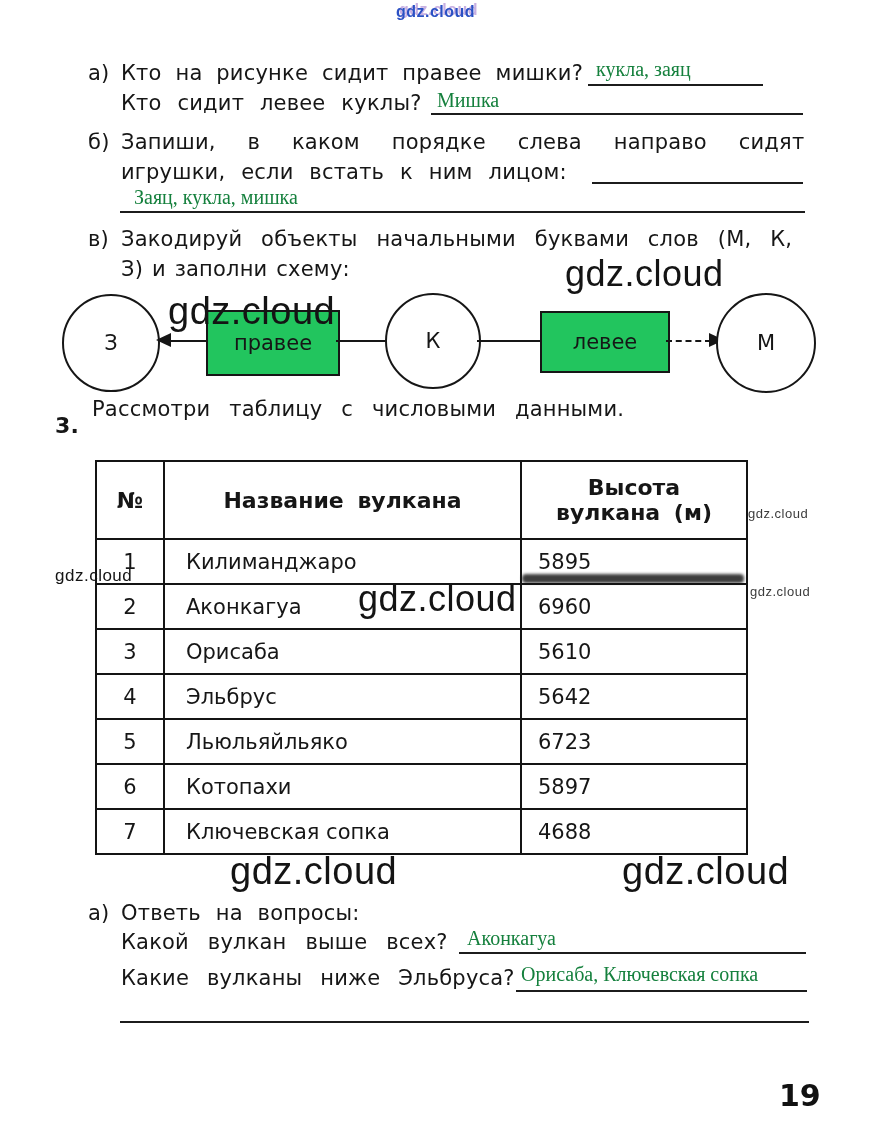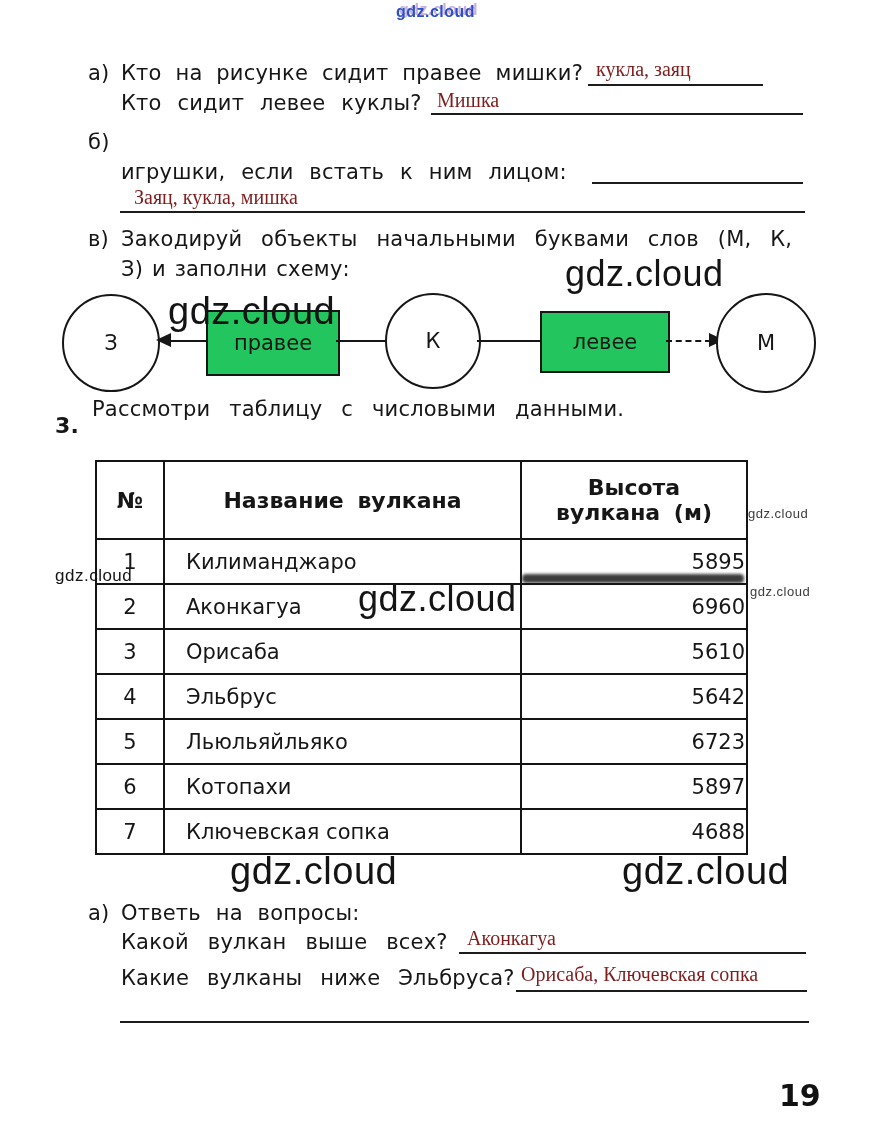--- a/index.html
+++ b/index.html
@@ -7,21 +7,21 @@
     position:relative; width:871px; height:1148px; background:#ffffff;
     font-family:"DejaVu Sans", sans-serif; color:#161616; overflow:hidden;border-radius:6px;
   }
   .abs { position:absolute; }
   .printed {
     font-family:"DejaVu Sans", sans-serif; font-size:21px; line-height:23px;
     color:#161616; white-space:nowrap; letter-spacing:0.2px;
   }
   .hand {
     font-family:"Liberation Serif", serif; font-size:20px; line-height:22px;
-    color:#7f1d1d; white-space:nowrap;
+    color:#15803d; white-space:nowrap;
   }
   .rule { height:0; border-bottom:2.5px solid #1c1c1c; }
   .wm { font-family:"Liberation Sans", sans-serif; color:#141414; white-space:nowrap; letter-spacing:0.5px; }
   .wm-top {
     font-size:16px; font-weight:bold; color:#2b50c4;
     text-shadow: 3px -2px 0 rgba(130,80,190,0.45);
   }
   .wm-big { font-size:36px; }
   .wm-small { font-size:13px; color:#3c3c3c; }
   .circle {
@@ -47,21 +47,21 @@
   }
   table.vt {
     border-collapse:collapse; table-layout:fixed; width:651px;
     font-size:21px; color:#161616; background:#fff;
   }
   table.vt th, table.vt td { border:2.5px solid #141414; }
   table.vt th { height:74px; font-size:22px; font-weight:bold; text-align:center; vertical-align:middle; word-spacing:6px; }
   table.vt td { height:41px; vertical-align:middle; }
   td.c-num { text-align:center; }
   td.c-name { text-align:left; padding-left:21px; }
-  td.c-height { text-align:right;padding-left:16px; }
+  td.c-height { text-align:left;padding-left:16px; }
   .smudge {
     background:#121212; opacity:0.82; border-radius:4px; filter:blur(1.5px);
   }
   .bold { font-weight:bold; }
   .z5 { z-index:5; }
   .pagenum { font-family:"DejaVu Sans", sans-serif; font-size:30px; font-weight:bold; color:#111; }
 </style>
 </head>
 <body>
 
@@ -72,20 +72,21 @@
   <span class="abs printed" style="left:88px; top:62px;">а)</span>
   <span class="abs printed" style="left:121px; top:62px; word-spacing:7px;">Кто на рисунке сидит правее мишки?</span>
   <span class="abs hand" style="left:596px; top:58px;">кукла, заяц</span>
   <div class="abs rule" style="left:588px; top:84px; width:175px;"></div>
 
   <span class="abs printed" style="left:121px; top:92px; word-spacing:9px;">Кто сидит левее куклы?</span>
   <span class="abs hand" style="left:437px; top:89px;">Мишка</span>
   <div class="abs rule" style="left:431px; top:113px; width:372px;"></div>
 
   <span class="abs printed" style="left:88px; top:131px;">б)</span>
+  <span class="abs printed" style="left:121px; top:131px; word-spacing:25px;">Запиши, в каком порядке слева направо сидят</span>
   <span class="abs printed" style="left:121px; top:161px; word-spacing:9px;">игрушки, если встать к ним лицом:</span>
   <div class="abs rule" style="left:592px; top:182px; width:211px;"></div>
   <span class="abs hand" style="left:122px; top:186px;margin-left:12px;">Заяц, кукла, мишка</span>
   <div class="abs rule" style="left:120px; top:211px; width:685px;"></div>
 
   <span class="abs printed" style="left:88px; top:228px;">в)</span>
   <span class="abs printed" style="left:121px; top:228px; word-spacing:12px;">Закодируй объекты начальными буквами слов (М, К,</span>
   <span class="abs printed" style="left:121px; top:258px; word-spacing:2px;">З) и заполни схему:</span>
 
   <div class="abs wm wm-big z5" style="left:565px; top:253px;">gdz.cloud</div>

